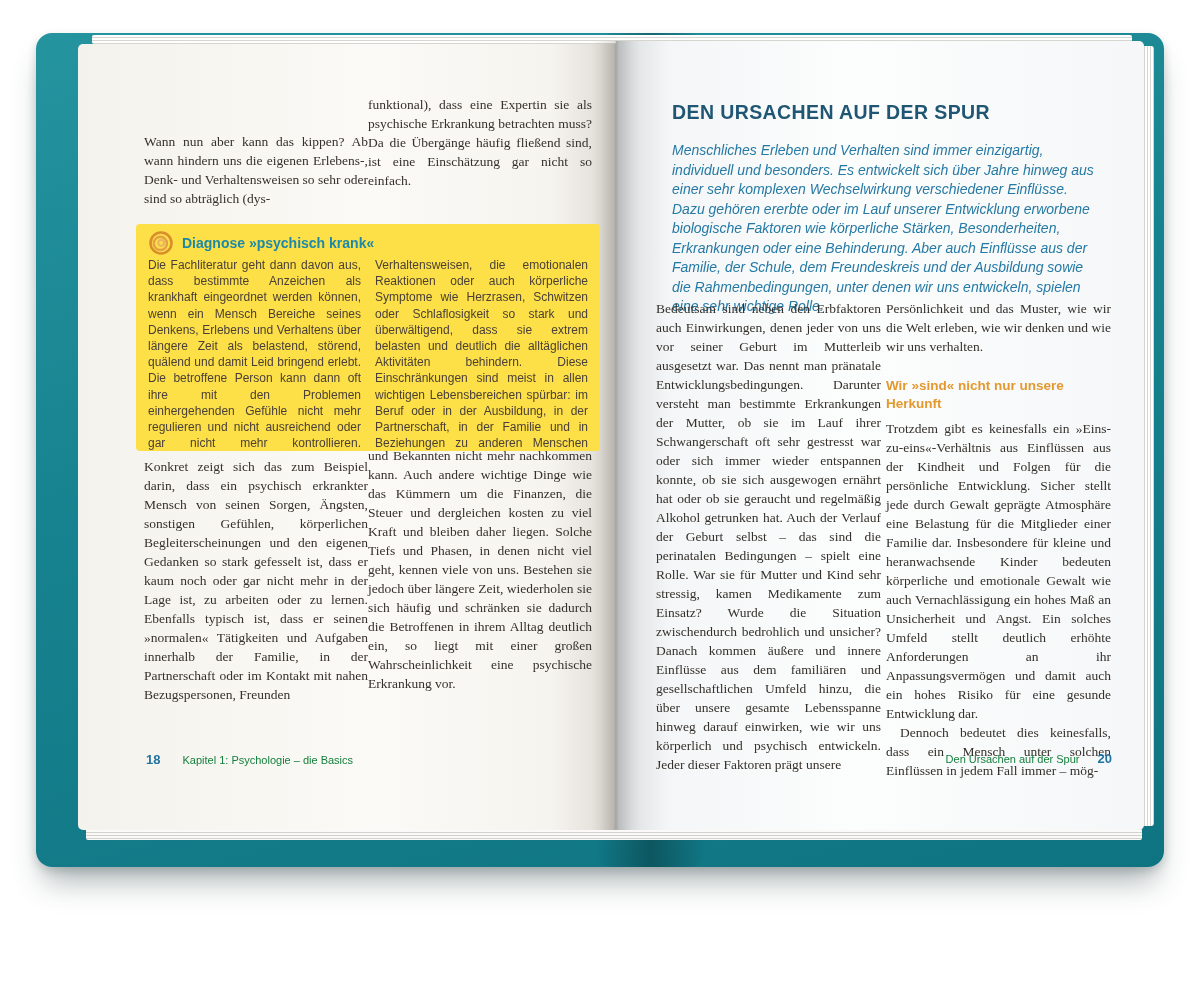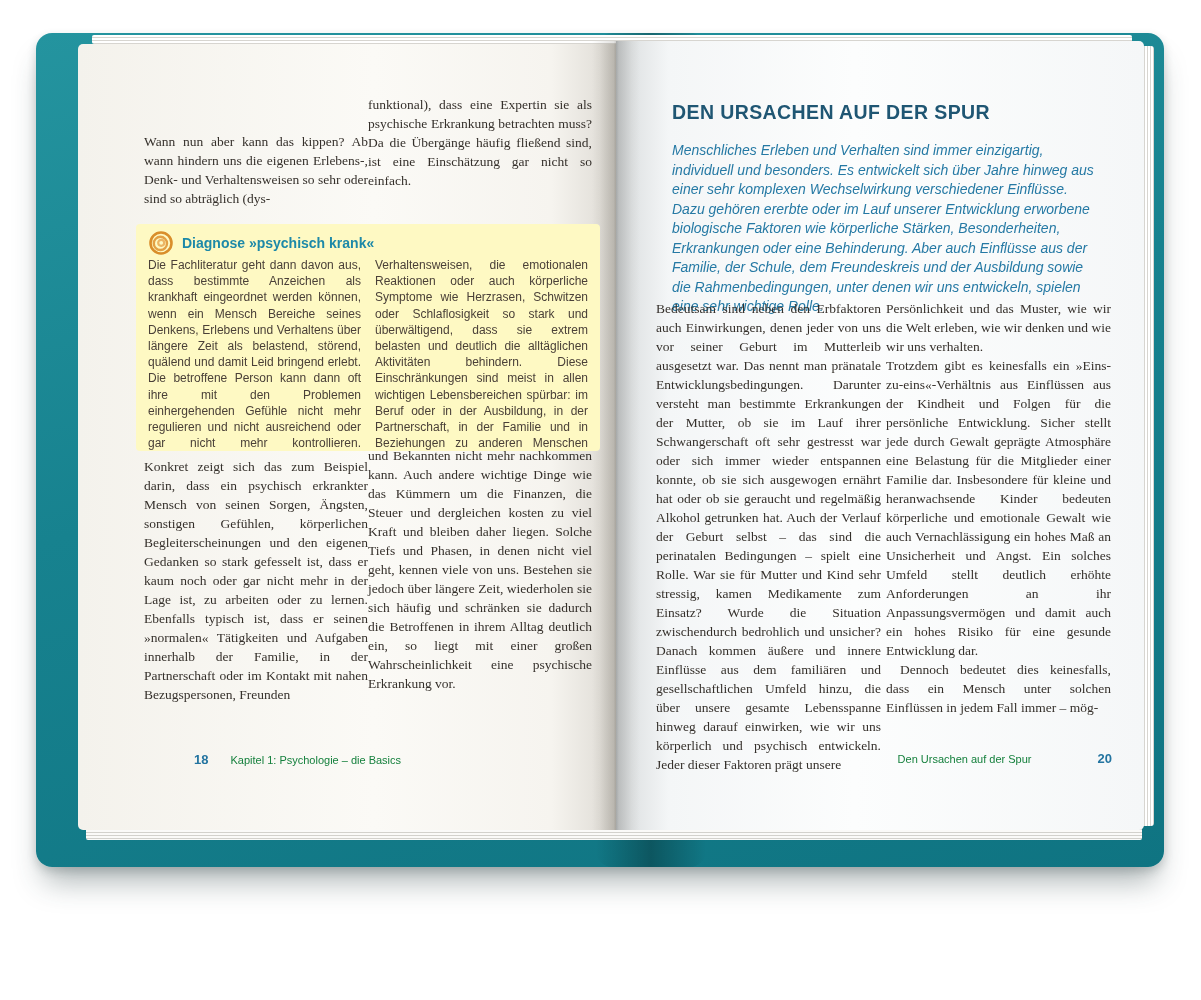--- a/index.html
+++ b/index.html
@@ -56,33 +56,33 @@
   
   .serif { font-family:"Liberation Serif", serif; font-size:13.5px; line-height:19px;
            color:#35302b; text-align:justify; }
   .abs { position:absolute; }
 
   .lp-heading { left:146px; top:93px; width:238px; font-weight:700; font-size:15px;
                 line-height:19px; color:#e29b36; }
   .lp-col1-intro { left:144px; top:132px; width:224px; }
   .lp-col2-top  { left:368px; top:95px;  width:224px; }
 
-  .infobox { left:136px; top:224px; width:464px; height:227px; background:#fef9c3;
+  .infobox { left:136px; top:224px; width:464px; height:227px; background:#fde047;
              border-radius:4px; overflow:hidden; }
   .infobox-header { position:absolute; left:12px; top:6px; display:flex; align-items:center; gap:8px; }
   .infobox-title { font-weight:700; font-size:14px; color:#1d89a8; }
   .infobox-cols { position:absolute; left:12px; top:33px; width:440px; display:flex; gap:14px; }
   .infobox-col { width:213px; font-size:12px; line-height:16.2px; color:#4a4038;
                  text-align:justify; font-family:"Liberation Sans", sans-serif; }
 
   .lp-col1-body { left:144px; top:457px; width:224px; }
   .lp-col2-body { left:368px; top:446px; width:224px; }
 
   .lp-footer { left:146px; top:752px; display:flex; gap:22px; align-items:baseline; }
-  .page-num { font-weight:700; font-size:13px; color:#2374a0;margin-left:48px; }
+  .page-num { font-weight:700; font-size:13px; color:#2374a0; }
   .footer-label { font-size:11px; color:#15803d; }
 
   .rp-heading { left:672px; top:101px; width:440px; font-weight:700; font-size:19.5px;
                 letter-spacing:.4px; color:#1f5673; }
   .rp-intro { left:672px; top:141px; width:430px; font-style:italic; font-size:14px;
               line-height:19.5px; color:#2579a4; }
   .rp-col1 { left:656px; top:299px; width:225px; }
   .rp-col2 { left:886px; top:299px; width:225px; }
   .rp-subheading { font-family:"Liberation Sans", sans-serif; font-weight:700;
                    font-size:13.5px; line-height:18px; color:#e3992f;
@@ -140,20 +140,21 @@
   </div>
 
   <div class="abs rp-heading">DEN URSACHEN AUF DER SPUR</div>
 
   <div class="abs rp-intro">Menschliches Erleben und Verhalten sind immer einzigartig, individuell und besonders. Es entwickelt sich über Jahre hinweg aus einer sehr komplexen Wechselwirkung verschiedener Einflüsse. Dazu gehören ererbte oder im Lauf unserer Entwicklung erworbene biologische Faktoren wie körperliche Stärken, Besonderheiten, Erkrankungen oder eine Behinderung. Aber auch Einflüsse aus der Familie, der Schule, dem Freundeskreis und der Ausbildung sowie die Rahmenbedingungen, unter denen wir uns entwickeln, spielen eine sehr wichtige Rolle.</div>
 
   <div class="abs serif rp-col1">Bedeutsam sind neben den Erbfaktoren auch Einwirkungen, denen jeder von uns vor seiner Geburt im Mutterleib ausgesetzt war. Das nennt man pränatale Entwicklungsbedingungen. Darunter versteht man bestimmte Erkrankungen der Mutter, ob sie im Lauf ihrer Schwangerschaft oft sehr gestresst war oder sich immer wieder entspannen konnte, ob sie sich ausgewogen ernährt hat oder ob sie geraucht und regelmäßig Alkohol getrunken hat. Auch der Verlauf der Geburt selbst – das sind die perinatalen Bedingungen – spielt eine Rolle. War sie für Mutter und Kind sehr stressig, kamen Medikamente zum Einsatz? Wurde die Situation zwischendurch bedrohlich und unsicher? Danach kommen äußere und innere Einflüsse aus dem familiären und gesellschaftlichen Umfeld hinzu, die über unsere gesamte Lebensspanne hinweg darauf einwirken, wie wir uns körperlich und psychisch entwickeln. Jeder dieser Faktoren prägt unsere</div>
 
   <div class="abs serif rp-col2">
     <p>Persönlichkeit und das Muster, wie wir die Welt erleben, wie wir denken und wie wir uns verhalten.</p>
+    <p class="rp-subheading">Wir »sind« nicht nur unsere Herkunft</p>
     <p>Trotzdem gibt es keinesfalls ein »Eins-zu-eins«-Verhältnis aus Einflüssen aus der Kindheit und Folgen für die persönliche Entwicklung. Sicher stellt jede durch Gewalt geprägte Atmosphäre eine Belastung für die Mitglieder einer Familie dar. Insbesondere für kleine und heranwachsende Kinder bedeuten körperliche und emotionale Gewalt wie auch Vernachlässigung ein hohes Maß an Unsicherheit und Angst. Ein solches Umfeld stellt deutlich erhöhte Anforderungen an ihr Anpassungsvermögen und damit auch ein hohes Risiko für eine gesunde Entwicklung dar.</p>
     <p class="indent">Dennoch bedeutet dies keinesfalls, dass ein Mensch unter solchen Einflüssen in jedem Fall immer – mög-</p>
   </div>
 
   <div class="abs rp-footer">
     <span class="footer-label">Den Ursachen auf der Spur</span>
     <span class="page-num">20</span>
   </div>
 
 </div>

